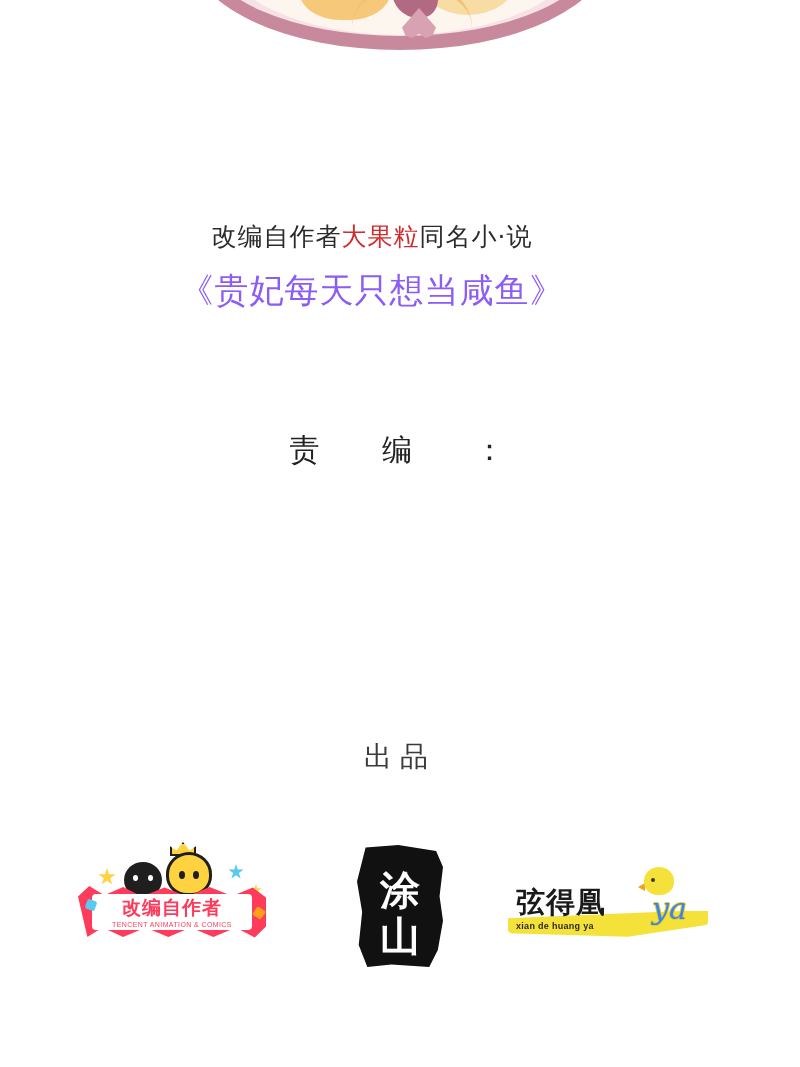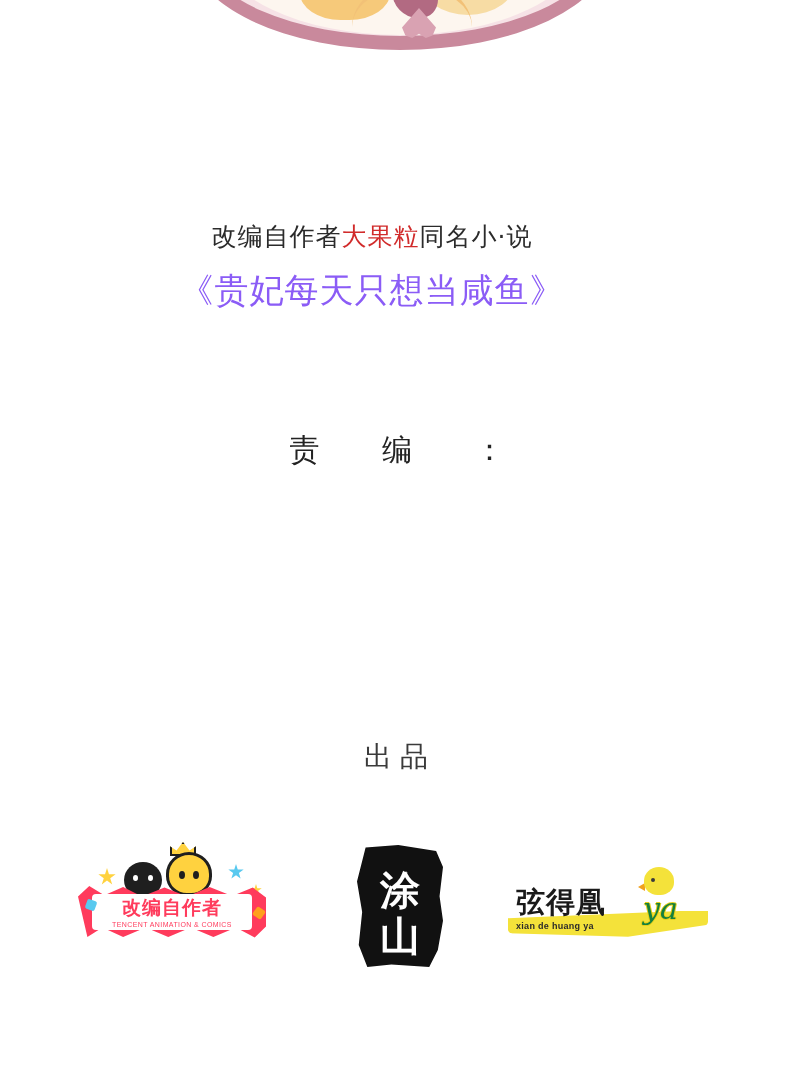--- a/index.html
+++ b/index.html
@@ -356,26 +356,26 @@
     left: 8px;
     top: 12px;
     font-family: "DejaVu Serif", serif;
     font-size: 29px;
     font-weight: bold;
     color: #1a1a1a;
     letter-spacing: 1px;
   }
   .xd-ya {
     position: absolute;
-    left: 135px;
+    left: 144px;
     top: 20px;
     font-family: "DejaVu Serif", serif;
     font-size: 30px;
     font-style: italic;
-    color: #15803d;
+    color: #3b82f6;
     text-shadow: -1px 0 #e6cf1a, 0 1px #e6cf1a, 1px 0 #e6cf1a, 0 -1px #e6cf1a;
   }
   .xd-chick {
     position: absolute;
     left: 136px;
     top: -4px;
     width: 30px;
     height: 28px;
     background: #f4e23a;
     border-radius: 50% 50% 45% 45%;

